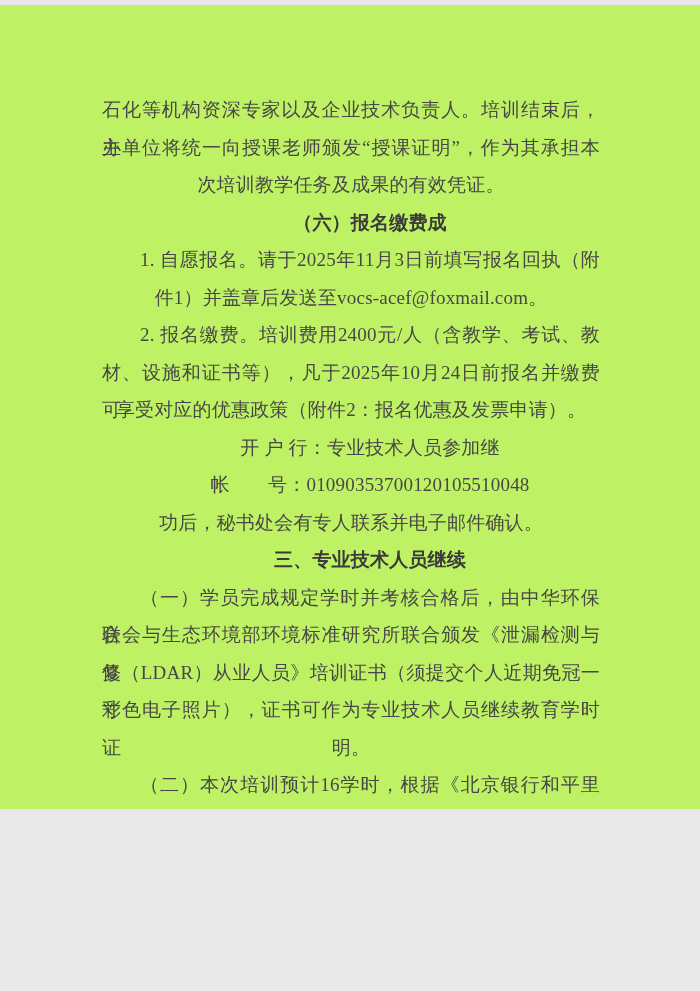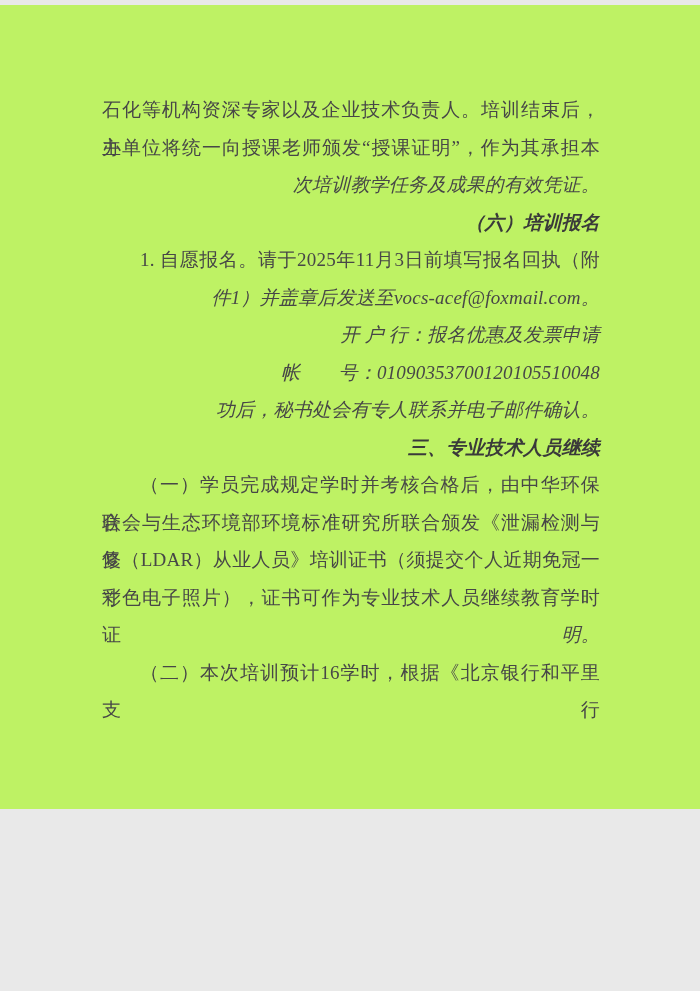--- a/index.html
+++ b/index.html
@@ -30,22 +30,21 @@
   .line {
     height: 37.5px;
     white-space: nowrap;
   }
   .line.full {
     white-space: normal;
     text-align: justify;
     text-align-last: justify;
   }
   .line.last {
-    text-align: right;
-    font-style: italic;
+    text-align: center;
   }
   .line.indent {
     text-indent: 2em;
   }
   .para.heading .line {
     font-weight: bold;
     color: #3a3a3a;
   }
   .footer {
     position: absolute;
@@ -65,28 +64,33 @@
 <body>
 
 <div class="page">
   <div class="content" id="content">
       <div class="para body">
         <div class="line full">石化等机构资深专家以及企业技术负责人。培训结束后，主</div>
         <div class="line full">办单位将统一向授课老师颁发“授课证明”，作为其承担本</div>
         <div class="line last">次培训教学任务及成果的有效凭证。</div>
       </div>
       <div class="para heading">
-        <div class="line last indent">（六）培训报名</div>
+        <div class="line last indent">（六）报名缴费成</div>
       </div>
       <div class="para body">
         <div class="line full indent">1. 自愿报名。请于2025年11月3日前填写报名回执（附</div>
         <div class="line last">件1）并盖章后发送至vocs-acef@foxmail.com。</div>
       </div>
       <div class="para body">
-        <div class="line last indent">开 户 行：报名优惠及发票申请</div>
+        <div class="line full indent">2. 报名缴费。培训费用2400元/人（含教学、考试、教</div>
+        <div class="line full">材、设施和证书等），凡于2025年10月24日前报名并缴费可</div>
+        <div class="line last">享受对应的优惠政策（附件2：报名优惠及发票申请）。</div>
+      </div>
+      <div class="para body">
+        <div class="line last indent">开 户 行：专业技术人员参加继</div>
       </div>
       <div class="para body">
         <div class="line last indent">帐　　号：01090353700120105510048</div>
       </div>
       <div class="para body">
         <div class="line last">功后，秘书处会有专人联系并电子邮件确认。</div>
       </div>
       <div class="para heading">
         <div class="line last indent">三、专业技术人员继续</div>
       </div>

